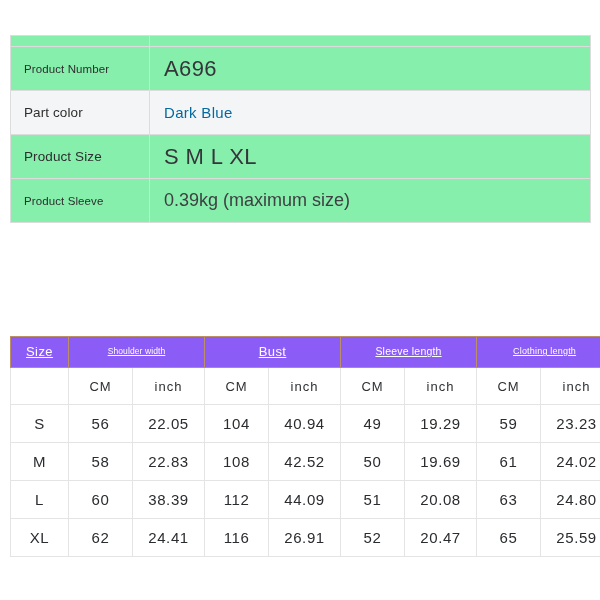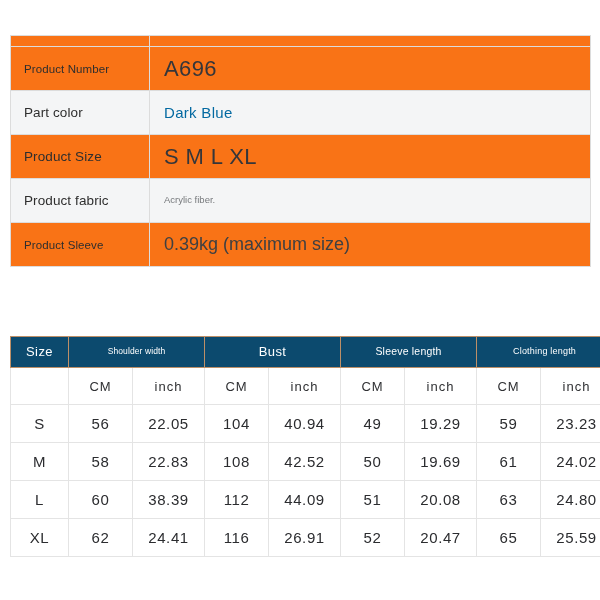--- a/index.html
+++ b/index.html
@@ -30,21 +30,21 @@
     padding: 0;
     vertical-align: middle;
   }
   #spec-table tr.clip-row td {
     height: 10px;
   }
   #spec-table tr.shade td {
     background: #f4f5f6;
   }
   #spec-table tr.plain td {
-    background: #f97316;
+    background: #86efac;
   }
   .spec-label {
     width: 125px;
     padding-left: 13px !important;
     color: #2e2e2e;
     font-size: 13.5px;
     letter-spacing: 0.1px;
   }
   .spec-label.small {
     font-size: 11.5px;
@@ -91,27 +91,28 @@
   }
   #size-chart th,
   #size-chart td {
     border: 1px solid #e4e4e4;
     padding: 0;
     text-align: center;
     vertical-align: middle;
     background: #ffffff;
   }
   #size-chart thead.group-head th {
-    background: #0c4a6e;
+    background: #8b5cf6;
     border: 1px solid #c59madd;
     border-color: #c9catch;
     color: #ffffff;
     font-weight: normal;
     height: 30px;
     line-height: 1.1;
+    text-decoration: underline;
   }
   #size-chart thead.group-head th {
     border-color: #bd8f67;
   }
   .gh-size { font-size: 13px; letter-spacing: 0.4px; }
   .gh-two  { font-size: 8.5px; letter-spacing: 0.1px; }
   .gh-bust { font-size: 13px; letter-spacing: 0.4px; }
   .gh-norm { font-size: 10.5px; letter-spacing: 0.2px; }
   .gh-small{ font-size: 9px; letter-spacing: 0.2px; }
 
@@ -155,24 +156,20 @@
     <tr class="shade row-h-std">
       <td class="spec-label">Part color</td>
       <td class="spec-value v-mid">Dark Blue</td>
     </tr>
 
     <tr class="plain row-h-std">
       <td class="spec-label">Product Size</td>
       <td class="spec-value v-big">S M L XL</td>
     </tr>
 
-    <tr class="shade row-h-std">
-      <td class="spec-label">Product fabric</td>
-      <td class="spec-value v-tiny">Acrylic fiber.</td>
-    </tr>
 
     <tr class="plain row-h-std">
       <td class="spec-label small">Product Sleeve</td>
       <td class="spec-value v-med">0.39kg (maximum size)</td>
     </tr>
 
   </tbody>
 </table>
 
 <table id="size-chart">

